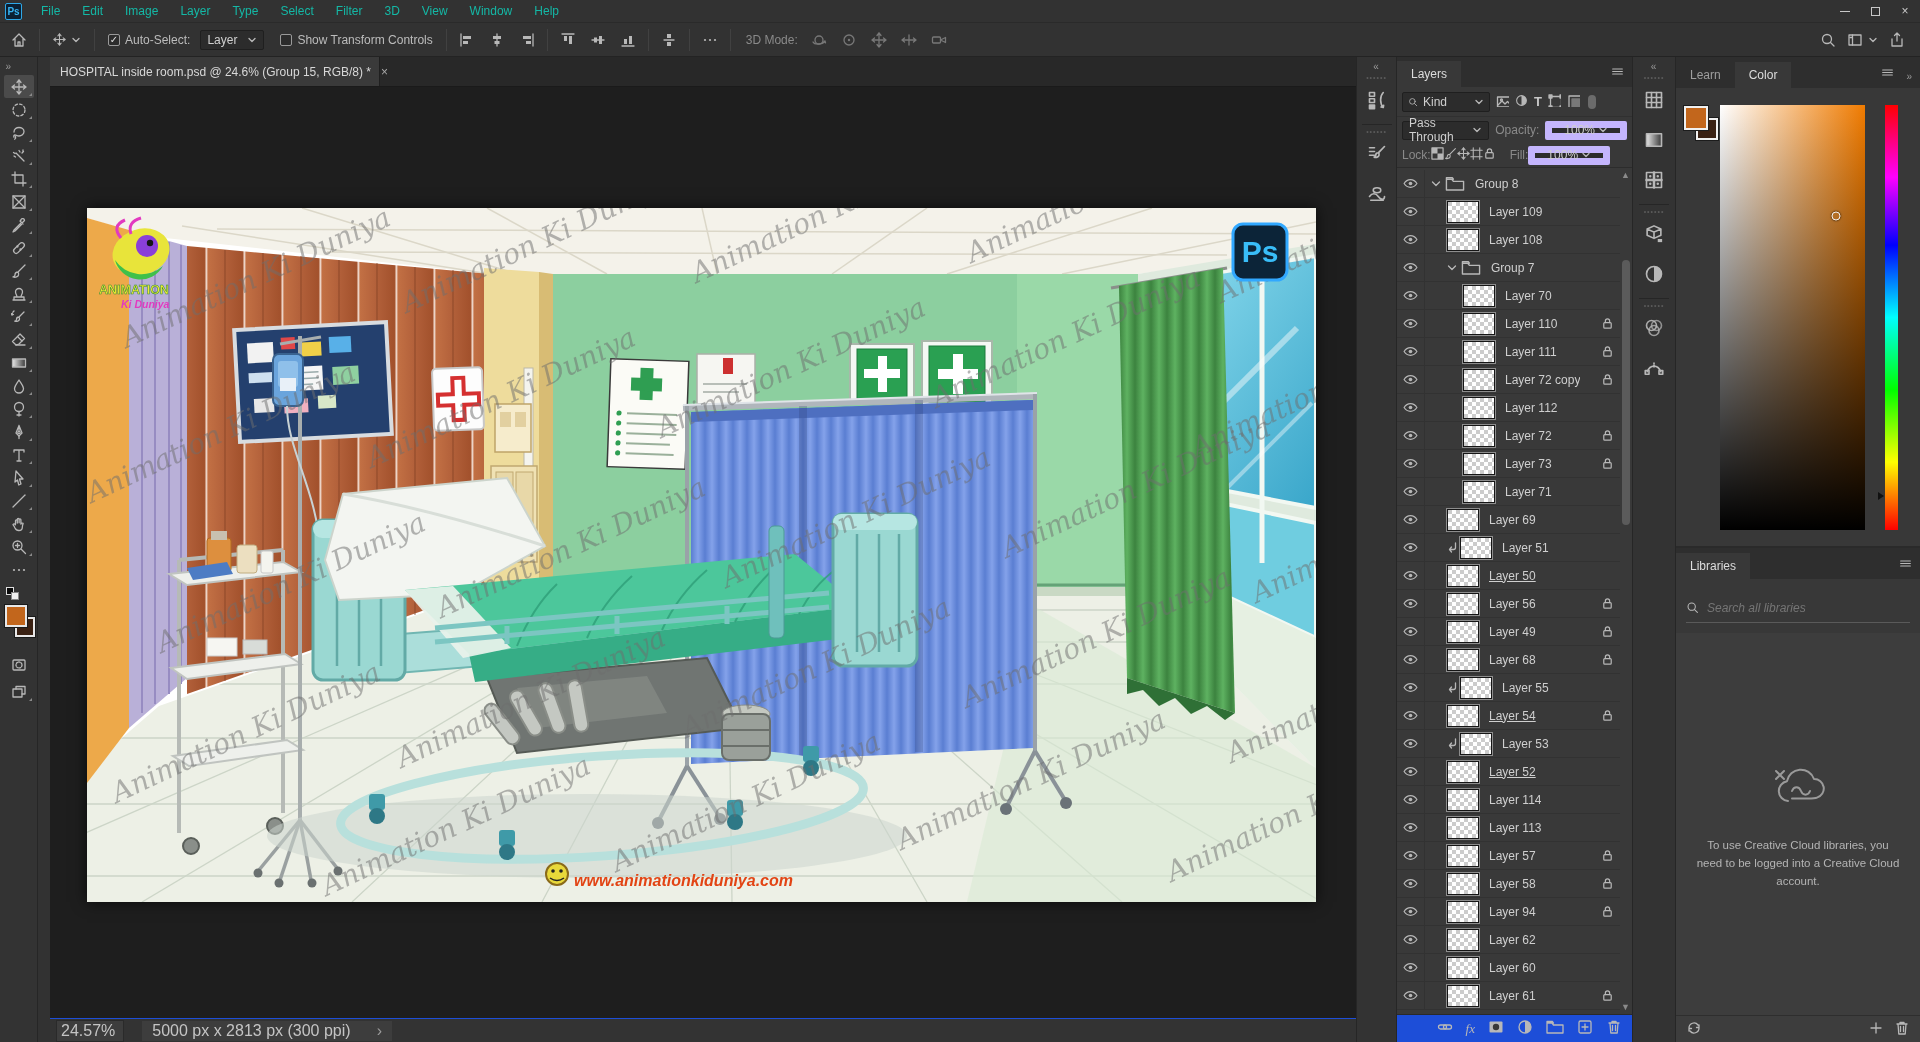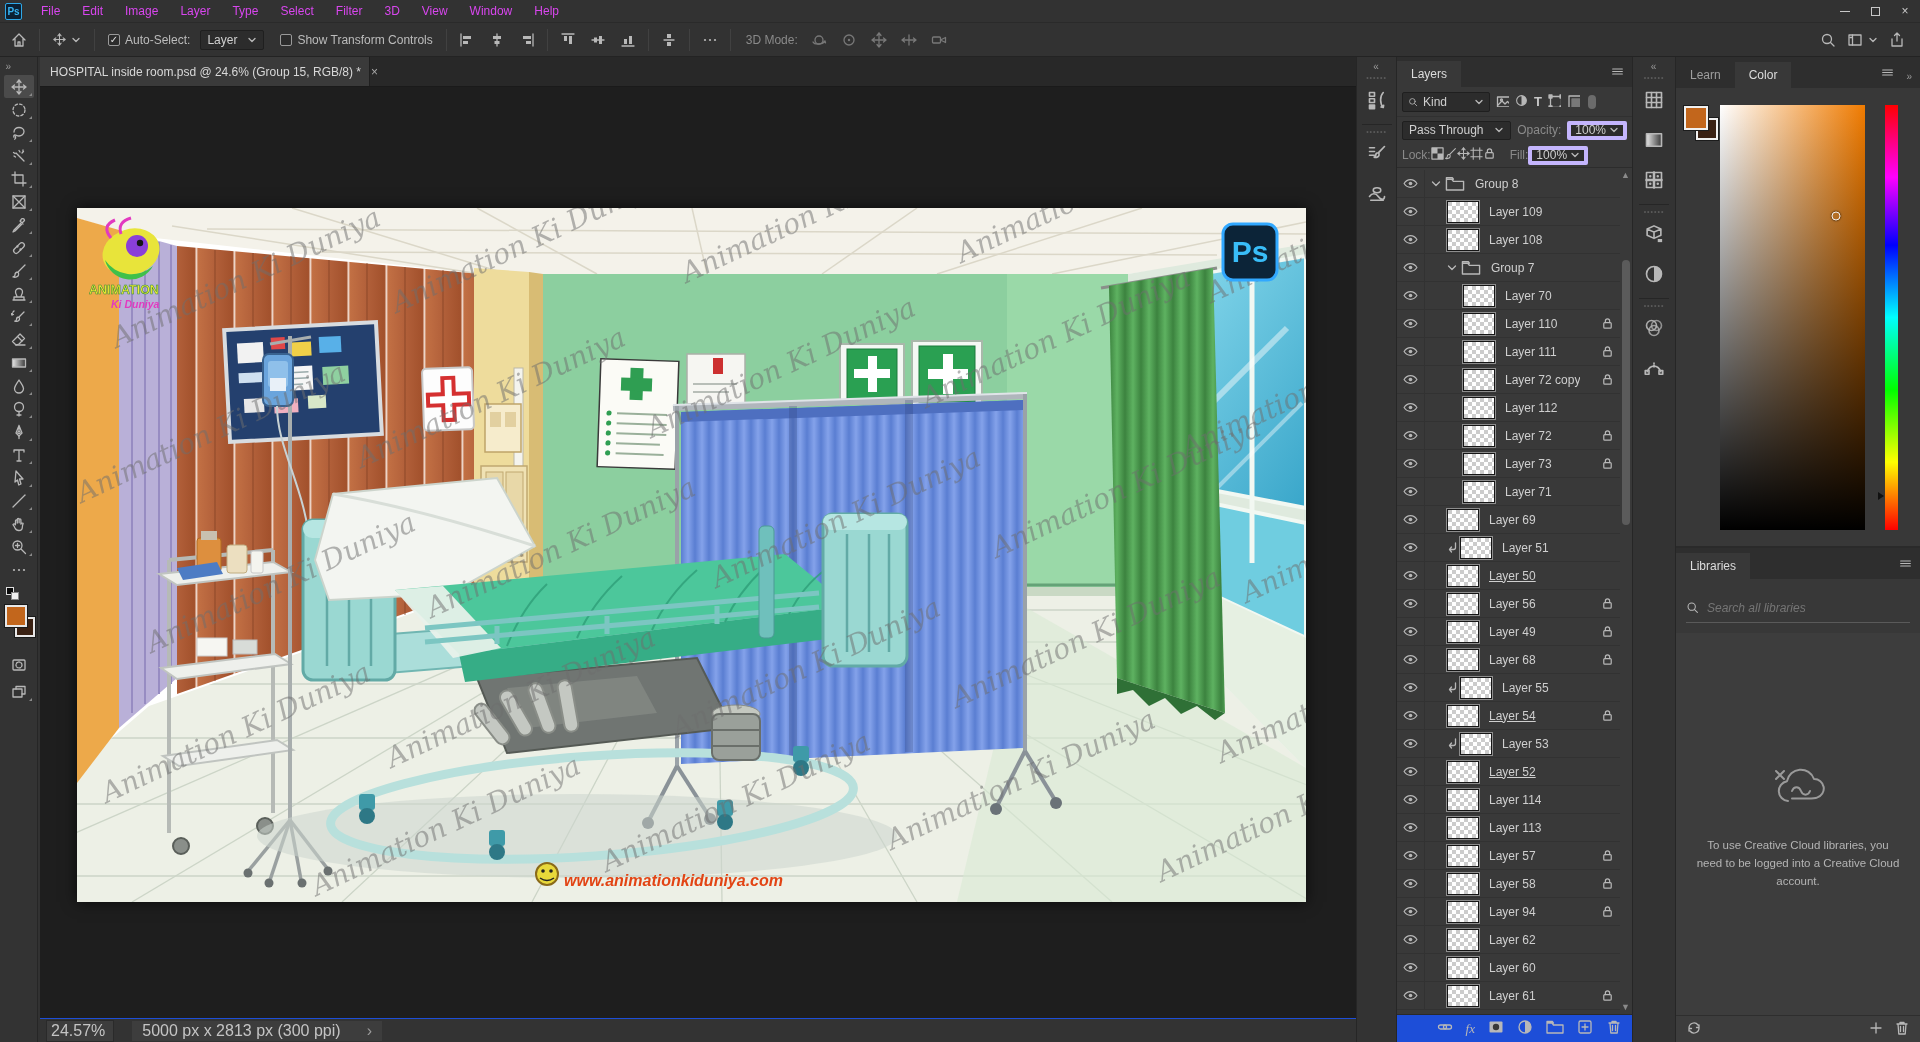--- a/index.html
+++ b/index.html
@@ -7,21 +7,21 @@
   #app{position:relative;width:1920px;height:1042px;background:#323232;font-size:12px;color:#cfcfcf}
   .abs{position:absolute}
   svg.ic{width:16px;height:16px;fill:none;stroke:#b8b8b8;stroke-width:1.3;stroke-linecap:round;stroke-linejoin:round;flex:none}
   svg.ic.dim{stroke:#787878}
   svg.ic.sm{width:13px;height:13px}
   svg.ic.xs{width:10px;height:10px}
 
   
   #titlebar{left:0;top:0;width:1920px;height:23px;background:#323232;display:flex;align-items:center;border-bottom:1px solid #2a2a2a}
   #pslogo{width:17px;height:17px;margin:0 8px 0 5px;background:#0b2033;border:1px solid #2ea8e8;border-radius:2px;color:#36b3f1;font-size:10px;font-weight:bold;display:flex;align-items:center;justify-content:center}
-  .mitem{padding:0 11px;line-height:22px;color:#d946ef;cursor:default}
+  .mitem{padding:0 11px;line-height:22px;color:#14b8a6;cursor:default}
   #wincontrols{margin-left:auto;display:flex;height:22px}
   .wbtn{width:30px;display:flex;align-items:center;justify-content:center;color:#c8c8c8;font-size:12px}
   .wbtn .ming{display:block;width:10px;border-top:1px solid #c8c8c8}
   .wbtn .maxg{display:block;width:9px;height:9px;border:1px solid #c8c8c8}
 
   
   #optionsbar{left:0;top:23px;width:1920px;height:34px;background:#323232;border-bottom:1px solid #232323;display:flex;align-items:center;color:#c8c8c8}
   .osep{width:1px;height:22px;background:#414141;margin:0 7px}
   .obox{display:flex;align-items:center;gap:5px;padding:0 6px}
   .checkbox{width:12px;height:12px;border:1px solid #9a9a9a;border-radius:2px;display:inline-flex;align-items:center;justify-content:center;font-size:10px;color:#e0e0e0;background:#2c2c2c}
@@ -39,21 +39,21 @@
   .tool:after{content:"";position:absolute;right:2px;bottom:2px;border-left:3px solid transparent;border-bottom:3px solid #8a8a8a}
   .tool.noflyout:after{display:none}
   #swatchwrap{margin-top:4px;position:relative;width:34px;height:40px}
   #fgswatch{position:absolute;left:3px;top:0;width:22px;height:22px;border:2px solid #e8e8e8;outline:1px solid #1a1a1a}
   #bgswatch{position:absolute;left:13px;top:12px;width:20px;height:20px;border:2px solid #e8e8e8;outline:1px solid #1a1a1a}
   #miniswatch{width:34px;height:14px;position:relative;margin-top:6px}
   #miniswatch .mfg{position:absolute;left:4px;top:0;width:8px;height:8px;background:#0a0a0a;border:1px solid #ddd}
   #miniswatch .mbg{position:absolute;left:9px;top:5px;width:8px;height:8px;background:#f0f0f0;border:1px solid #888}
 
   
-  #docarea{left:40px;top:57px;width:1060px;height:985px;background:#1d4ed8}
+  #docarea{left:50px;top:57px;width:1060px;height:985px;background:#1d4ed8}
   #tabbar{position:absolute;left:0;top:0;width:1318px;height:30px;background:#282828;border-bottom:1px solid #1a1a1a;display:flex}
   #doctab{max-width:330px;background:#3a3a3a;border-right:1px solid #1f1f1f;display:flex;align-items:center;gap:10px;padding:0 10px;color:#d8d8d8;font-size:12px;white-space:nowrap}
   #doctab .closex{color:#a8a8a8;font-size:12px}
   #pasteboard{position:absolute;left:0;top:30px;width:1318px;height:931px;background:#1e1e1e;overflow:hidden}
   #canvasdoc{position:absolute;left:37px;top:121px;width:1229px;height:694px;box-shadow:0 0 14px rgba(0,0,0,.7);background:#fff}
   #artwork{display:block;width:1229px;height:694px}
   .wm{font-size:28px;fill:#6e6e6e;opacity:.5;font-style:italic;font-family:"DejaVu Serif",serif}
   #statusbar{position:absolute;left:0;top:961px;width:1318px;height:24px;background:#333333;border-top:1px solid #1d4ed8;display:flex;align-items:center;font-size:16px;color:#c4c4c4}
   #zoomfield{margin-left:6px;background:#3d3d3d;border:1px solid #2a2a2a;padding:1px 8px 1px 4px}
   #dimsfield{margin-left:18px;background:#3d3d3d;padding:1px 10px;display:flex;gap:26px;align-items:flex-end}
@@ -74,21 +74,21 @@
   .ptab{height:26px;padding:0 14px;display:flex;align-items:center;color:#9e9e9e;font-size:12px}
   .ptab.active{background:#383838;color:#dcdcdc}
   .pmenu{margin-left:auto;margin-bottom:6px;margin-right:8px}
   #filterrow{height:30px;display:flex;align-items:center;padding:0 5px;gap:6px;border-bottom:1px solid #303030}
   #kindbox{width:88px;height:20px;background:#2c2c2c;border:1px solid #1f1f1f;border-radius:2px;display:flex;align-items:center;gap:5px;padding:0 5px}
   #kindbox .kchev{margin-left:auto}
   .fswitch{width:8px;height:14px;border-radius:4px;background:#6b6b6b;margin-left:2px}
   #blendrow{height:26px;display:flex;align-items:center;padding:0 5px;gap:6px}
   #blendbox{width:118px;height:19px;background:#2c2c2c;border:1px solid #1f1f1f;border-radius:2px;display:flex;align-items:center;padding:0 6px}
   #blendbox svg{margin-left:auto}
-  .valbox{height:19px;background:#2c2c2c;border:4px solid #c4b5fd;border-radius:2px;display:flex;align-items:center;gap:3px;padding:0 4px}
+  .valbox{height:19px;background:#2c2c2c;border:7px solid #c4b5fd;border-radius:2px;display:flex;align-items:center;gap:3px;padding:0 12px}
   #lockrow{height:25px;display:flex;align-items:center;padding:0 5px;border-bottom:1px solid #2c2c2c}
   #layerlistwrap{flex:1;position:relative;overflow:hidden;background:#393939}
   #layer-list{position:absolute;left:0;top:2px;width:223px}
   .lrow{display:flex;align-items:center;height:28px;border-bottom:1px solid #323232;color:#cfcfcf}
   .eyecell{width:28px;align-self:stretch;display:flex;align-items:center;justify-content:center;border-right:1px solid #323232}
   .rowmain{display:flex;align-items:center;flex:1;padding-left:6px;min-width:0}
   .lrow.ind1 .rowmain{padding-left:22px}
   .lrow.ind2 .rowmain{padding-left:38px}
   .lrow .chev,.lrow .fold{display:none}
   .lrow.group .chev,.lrow.group .fold{display:block}

